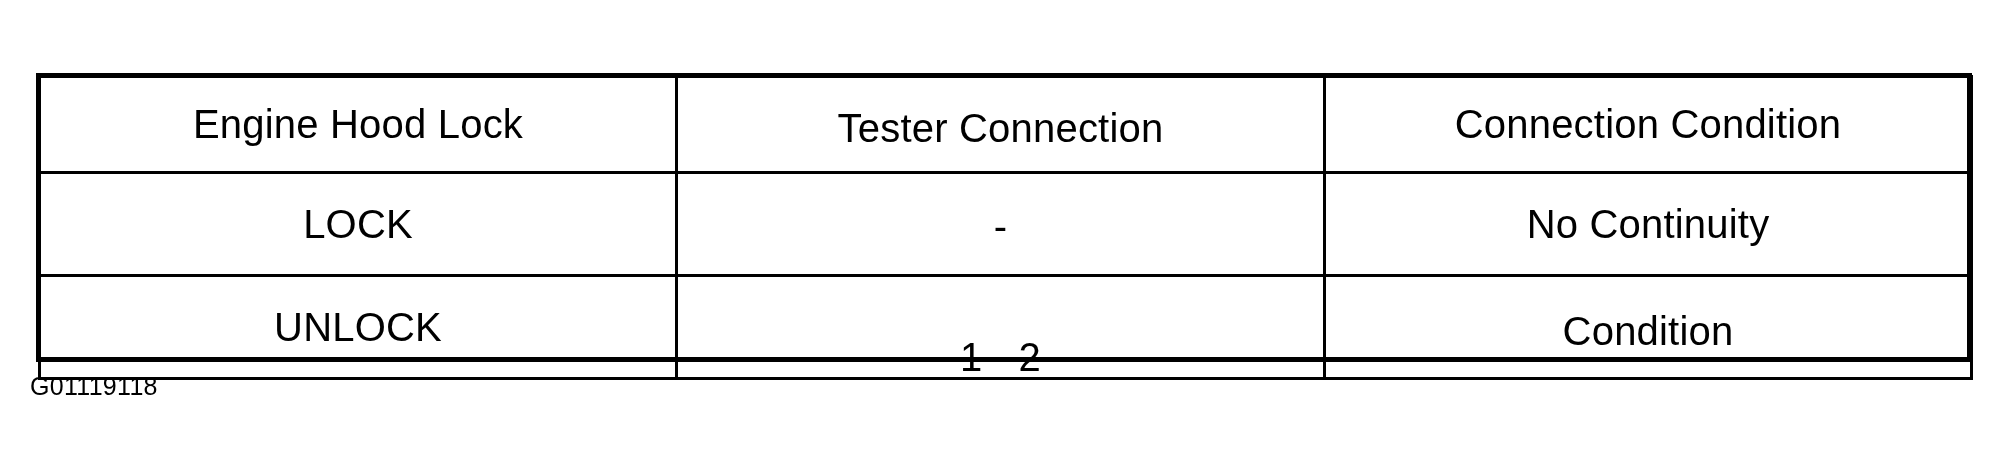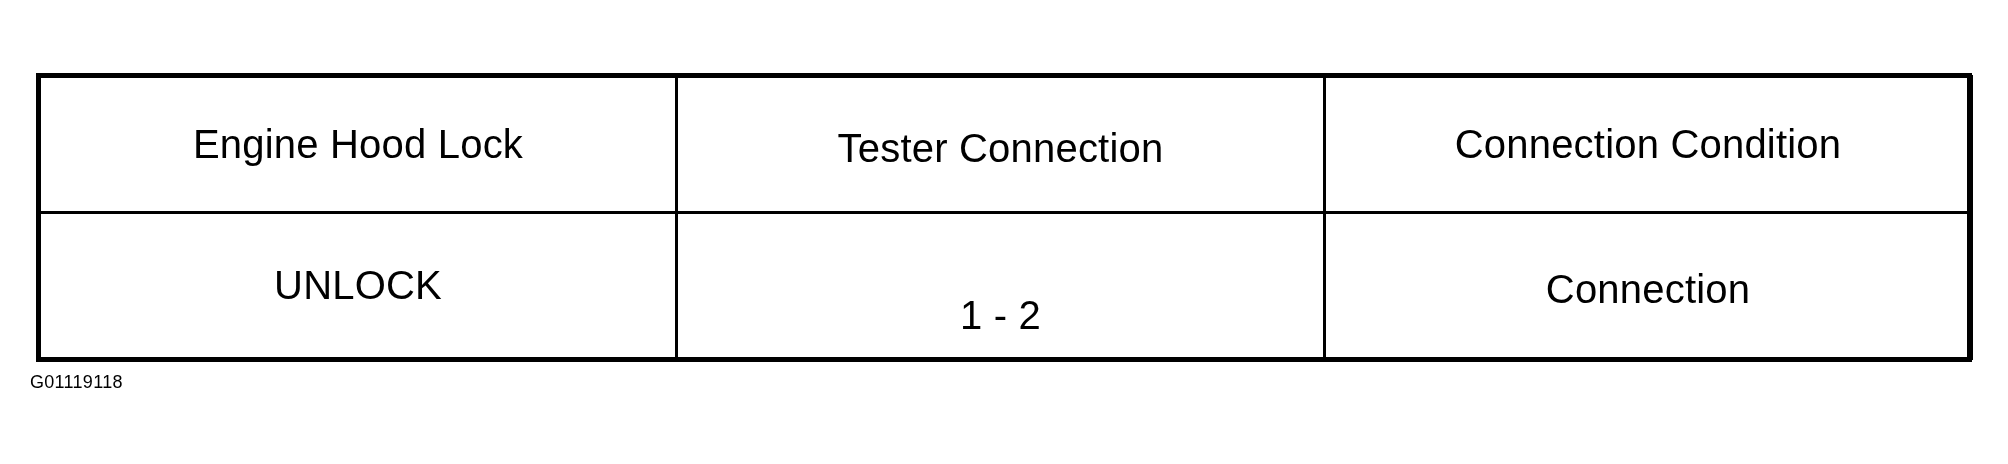--- a/index.html
+++ b/index.html
@@ -77,21 +77,21 @@
     display: inline-block;
     position: relative;
     top: 2px;
   }
 
   
   .caption {
     position: absolute;
     left: 30px;
     top: 372px;
-    font-size: 18px;
+    font-size: 25px;
     letter-spacing: 0.3px;
     color: #000000;
     white-space: nowrap;
   }
 </style>
 </head>
 <body>
 
 <div id="page">
 
@@ -107,30 +107,41 @@
           <span>Engine Hood Lock</span>
         </td>
         <td>
           <span class="nudge-down-sm">Tester Connection</span>
         </td>
         <td>
           <span>Connection Condition</span>
         </td>
       </tr>
 
+      <tr class="row-body">
+        <td>
+          <span>LOCK</span>
+        </td>
+        <td>
+          <span class="dash">-</span>
+        </td>
+        <td>
+          <span>No Continuity</span>
+        </td>
+      </tr>
 
       <tr class="row-body">
         <td>
           <span>UNLOCK</span>
         </td>
         <td>
           <span class="nudge-down-lg">1 - 2</span>
         </td>
         <td>
-          <span class="nudge-down-sm">Connection</span>
+          <span class="nudge-down-sm">Condition</span>
         </td>
       </tr>
     </tbody>
   </table>
 
   <div class="frame"></div>
 
   <div class="caption">G01119118</div>
 
 </div>

